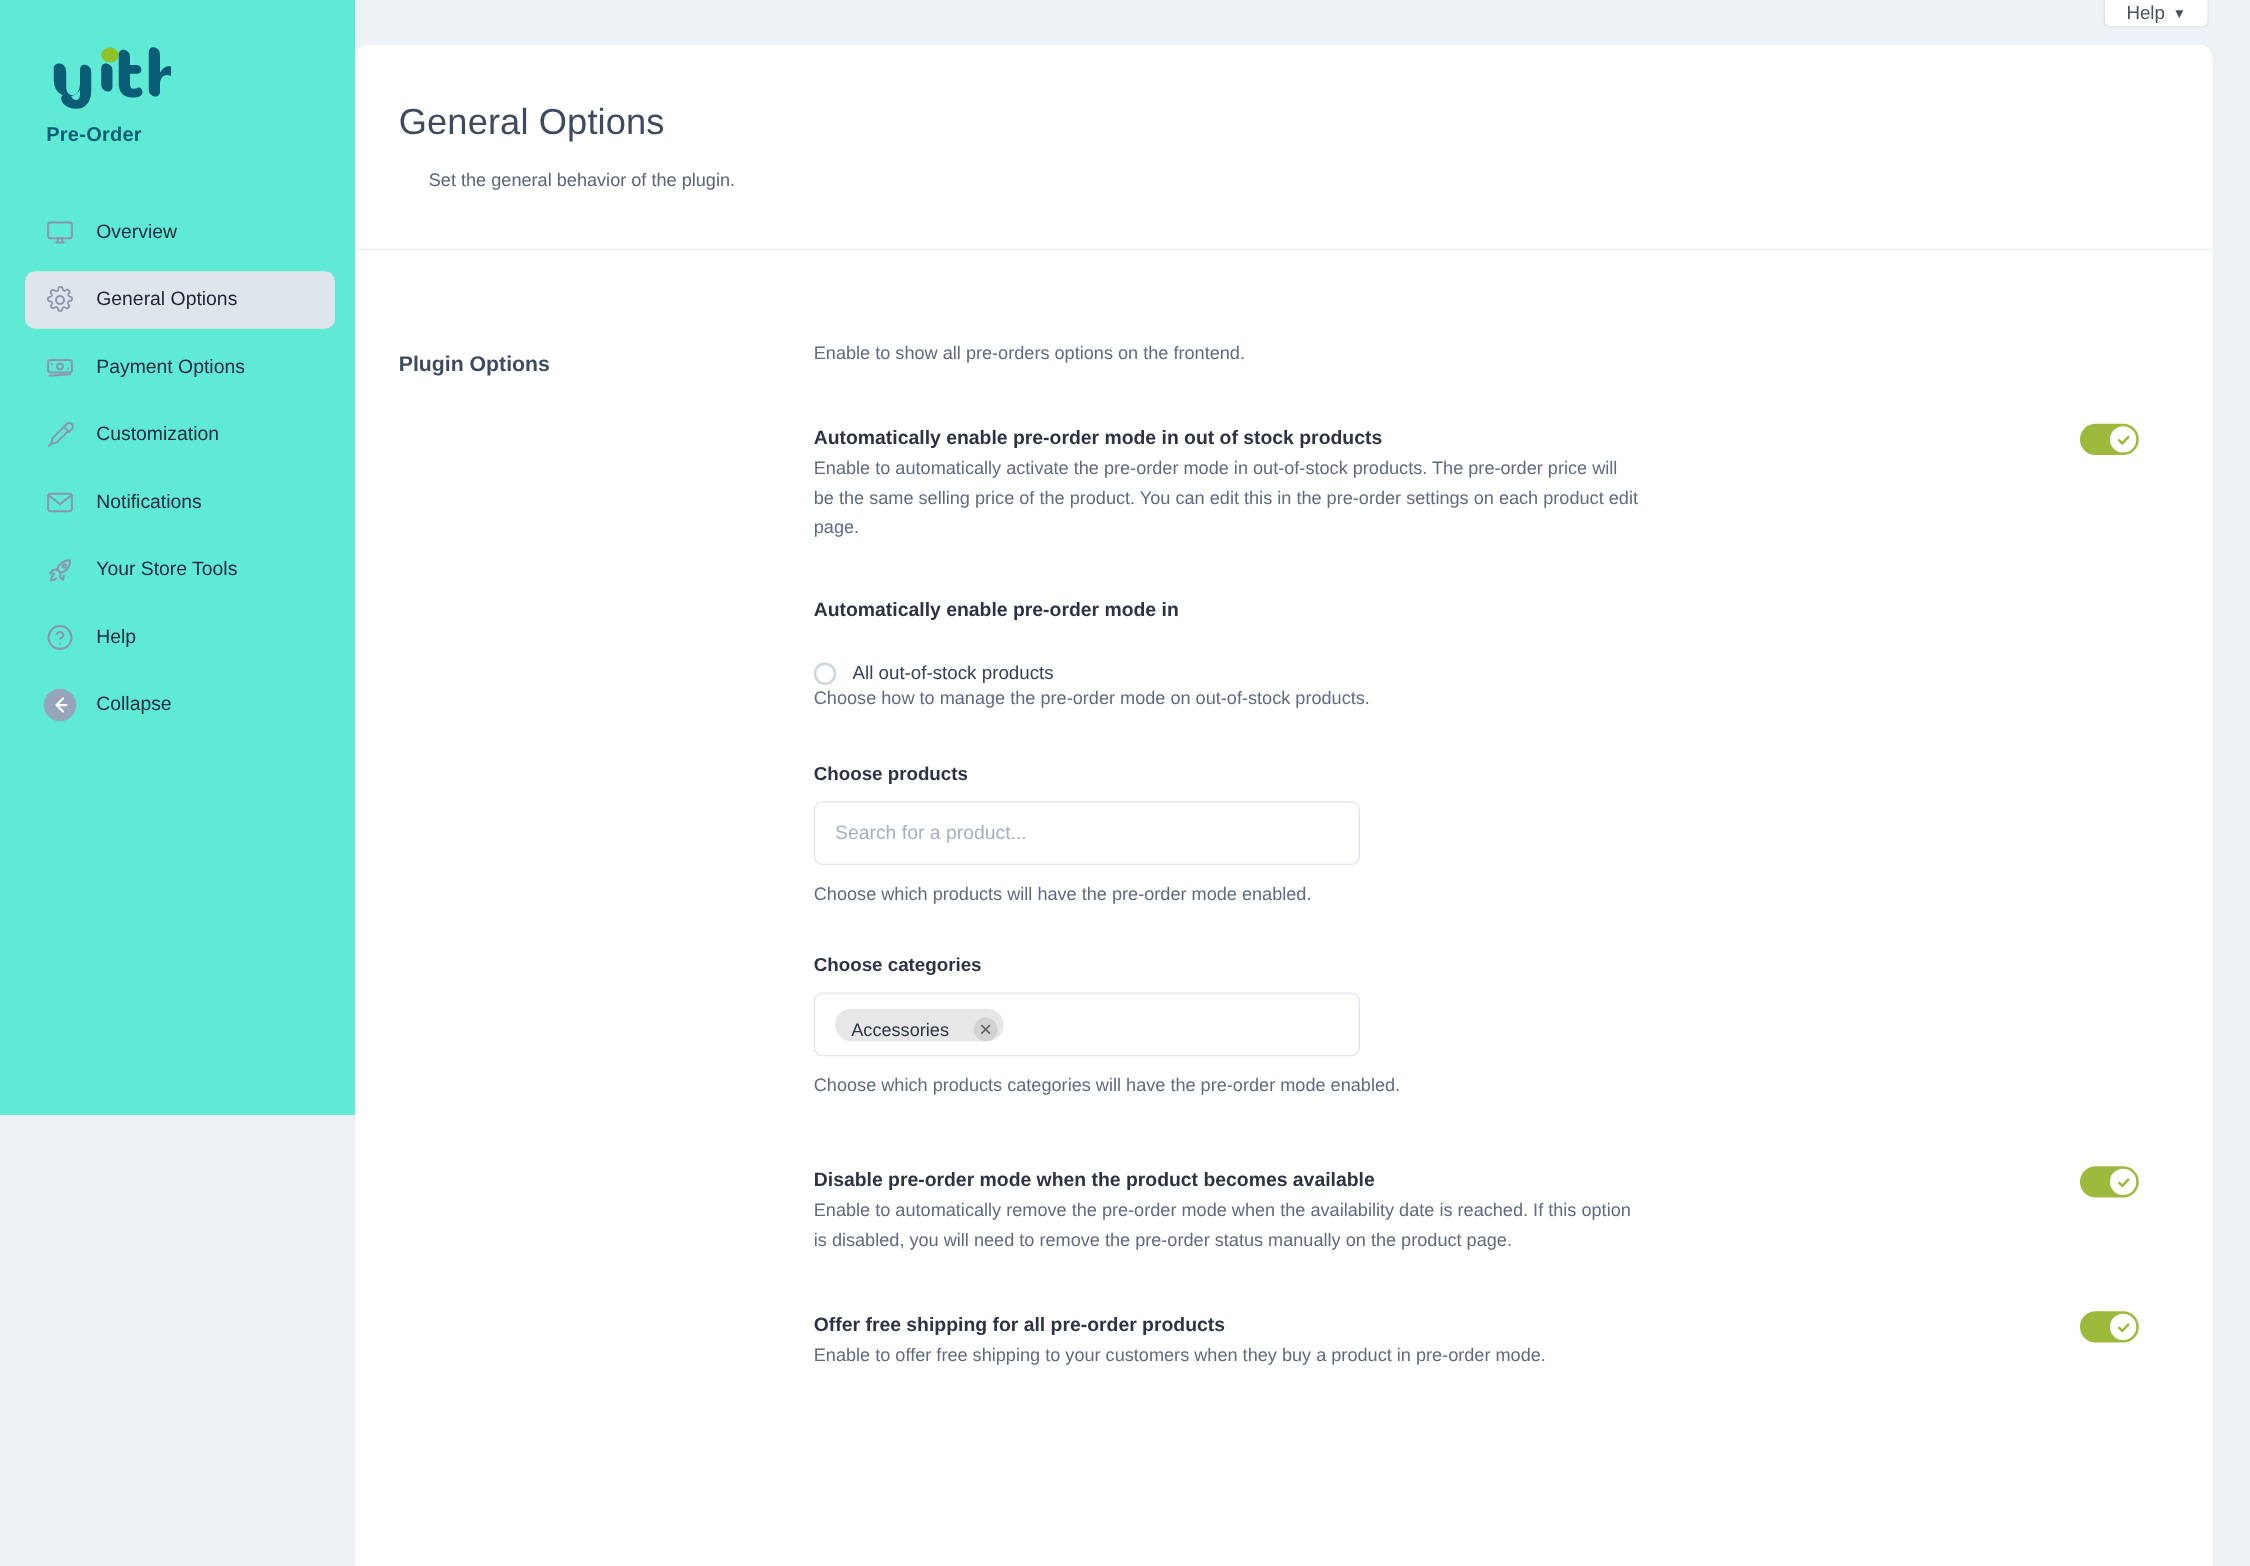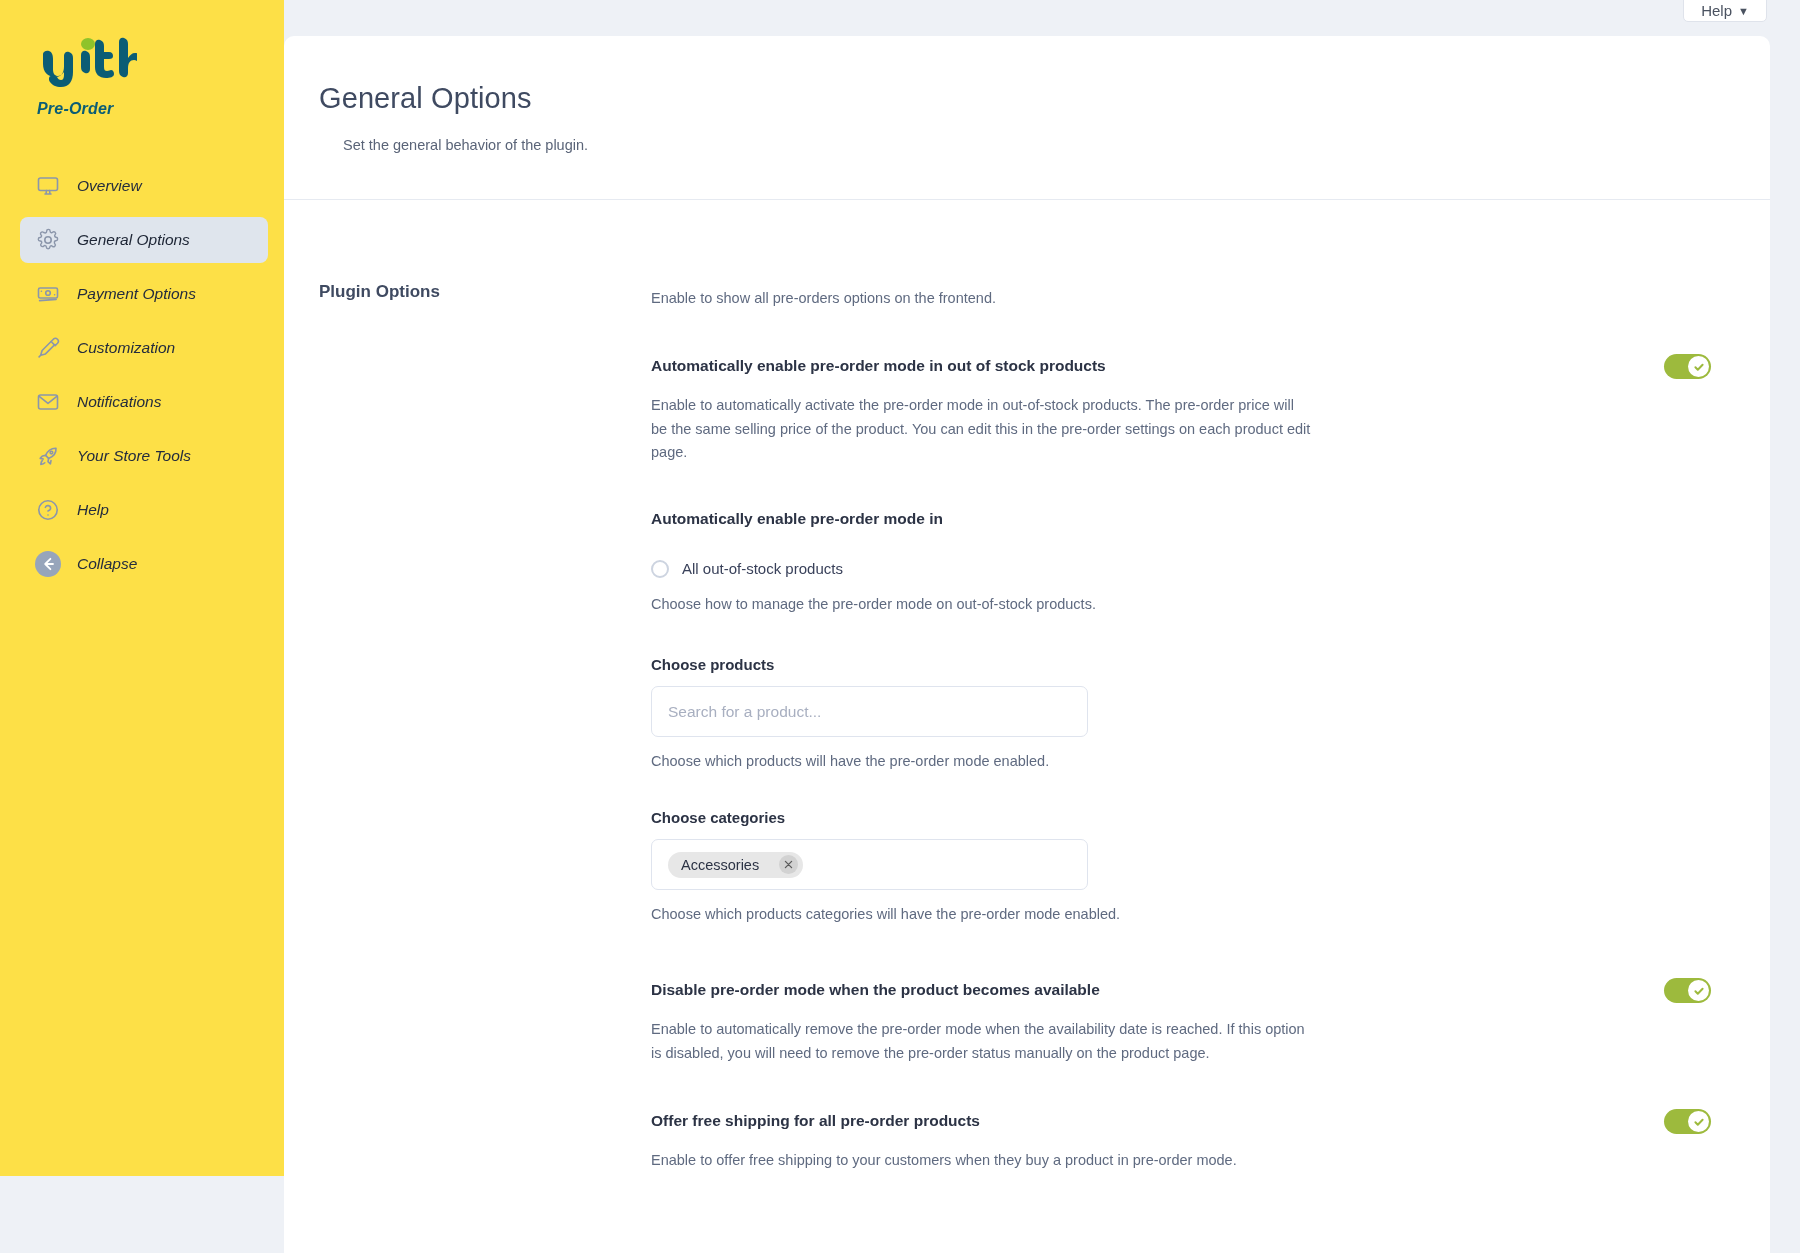--- a/index.html
+++ b/index.html
@@ -46,23 +46,22 @@
     color: #4a5260;
     line-height: 1;
     transform: translateY(-1px);
   }
 
   
   #sidebar {
     position: absolute;
     left: 0; top: 0;
     width: 284px;
-    height: 1176px;
-    background: #fde047;
-    font-style: italic;
+    height: 892px;
+    background: #5eead4;
   }
   #brand { position: absolute; left: 37px; top: 36px; }
   #logo-svg { display: block; }
   #brand-subtitle {
     margin-top: 12px;
     font-size: 16px;
     font-weight: bold;
     color: #0b5d75;
     letter-spacing: .2px;
   }
@@ -145,21 +144,20 @@
     justify-content: space-between;
   }
   .opt-label {
     font-size: 15.5px;
     font-weight: bold;
     color: #2c3345;
     line-height: 1.3;
     max-width: 760px;
   }
   .opt-desc {
-    margin-top: 15px;
     font-size: 14.5px;
     color: #5f6a80;
     line-height: 1.62;
     max-width: 660px;
   }
 
   
   .toggle {
     flex: 0 0 auto;
     width: 47px;
@@ -238,21 +236,21 @@
     padding: 0 16px;
     cursor: text;
   }
   .field-placeholder {
     font-size: 15.5px;
     color: #a8afc0;
   }
   .field-input.tall { height: 51px; }
   .chip {
     display: inline-flex;
-    align-items: center;
+    align-items: flex-end;
     background: #e7e7e7;
     border-radius: 13px;
     height: 26px;
     padding: 0 5px 0 13px;
     gap: 20px;
   }
   .chip-label { font-size: 14.5px; color: #2c3345; }
   .chip-x {
     width: 19px; height: 19px;
     border-radius: 50%;

